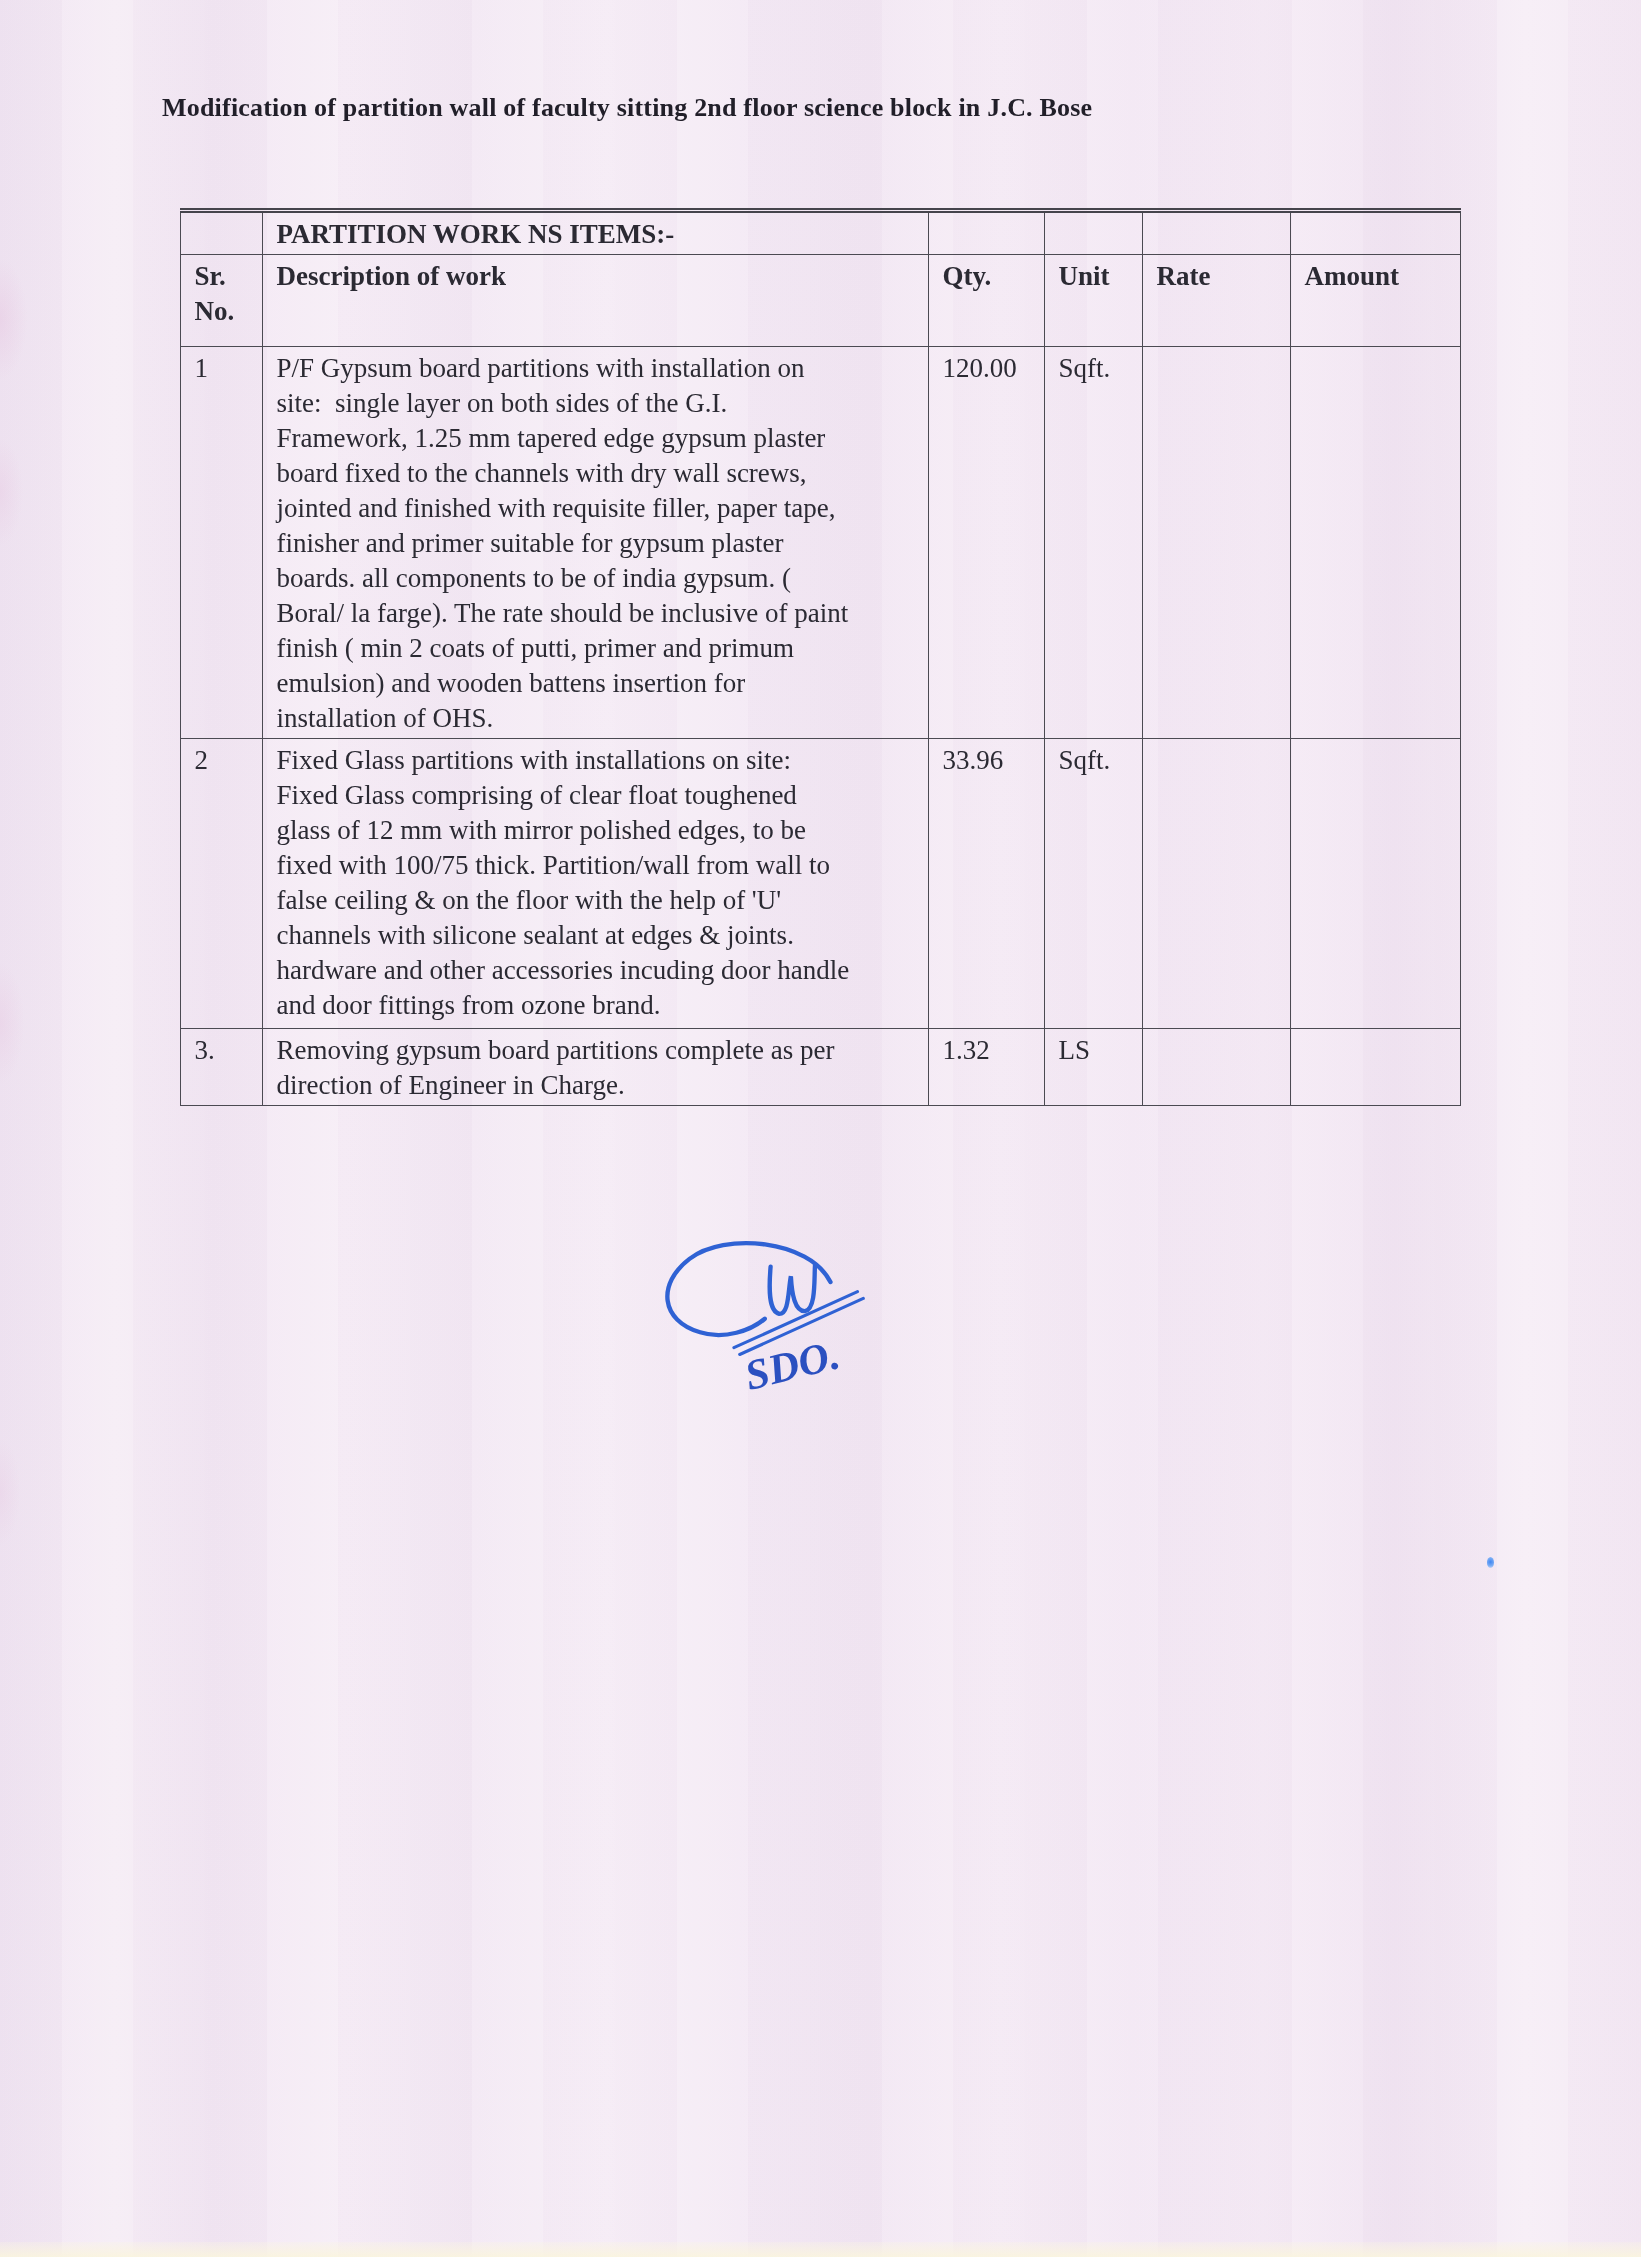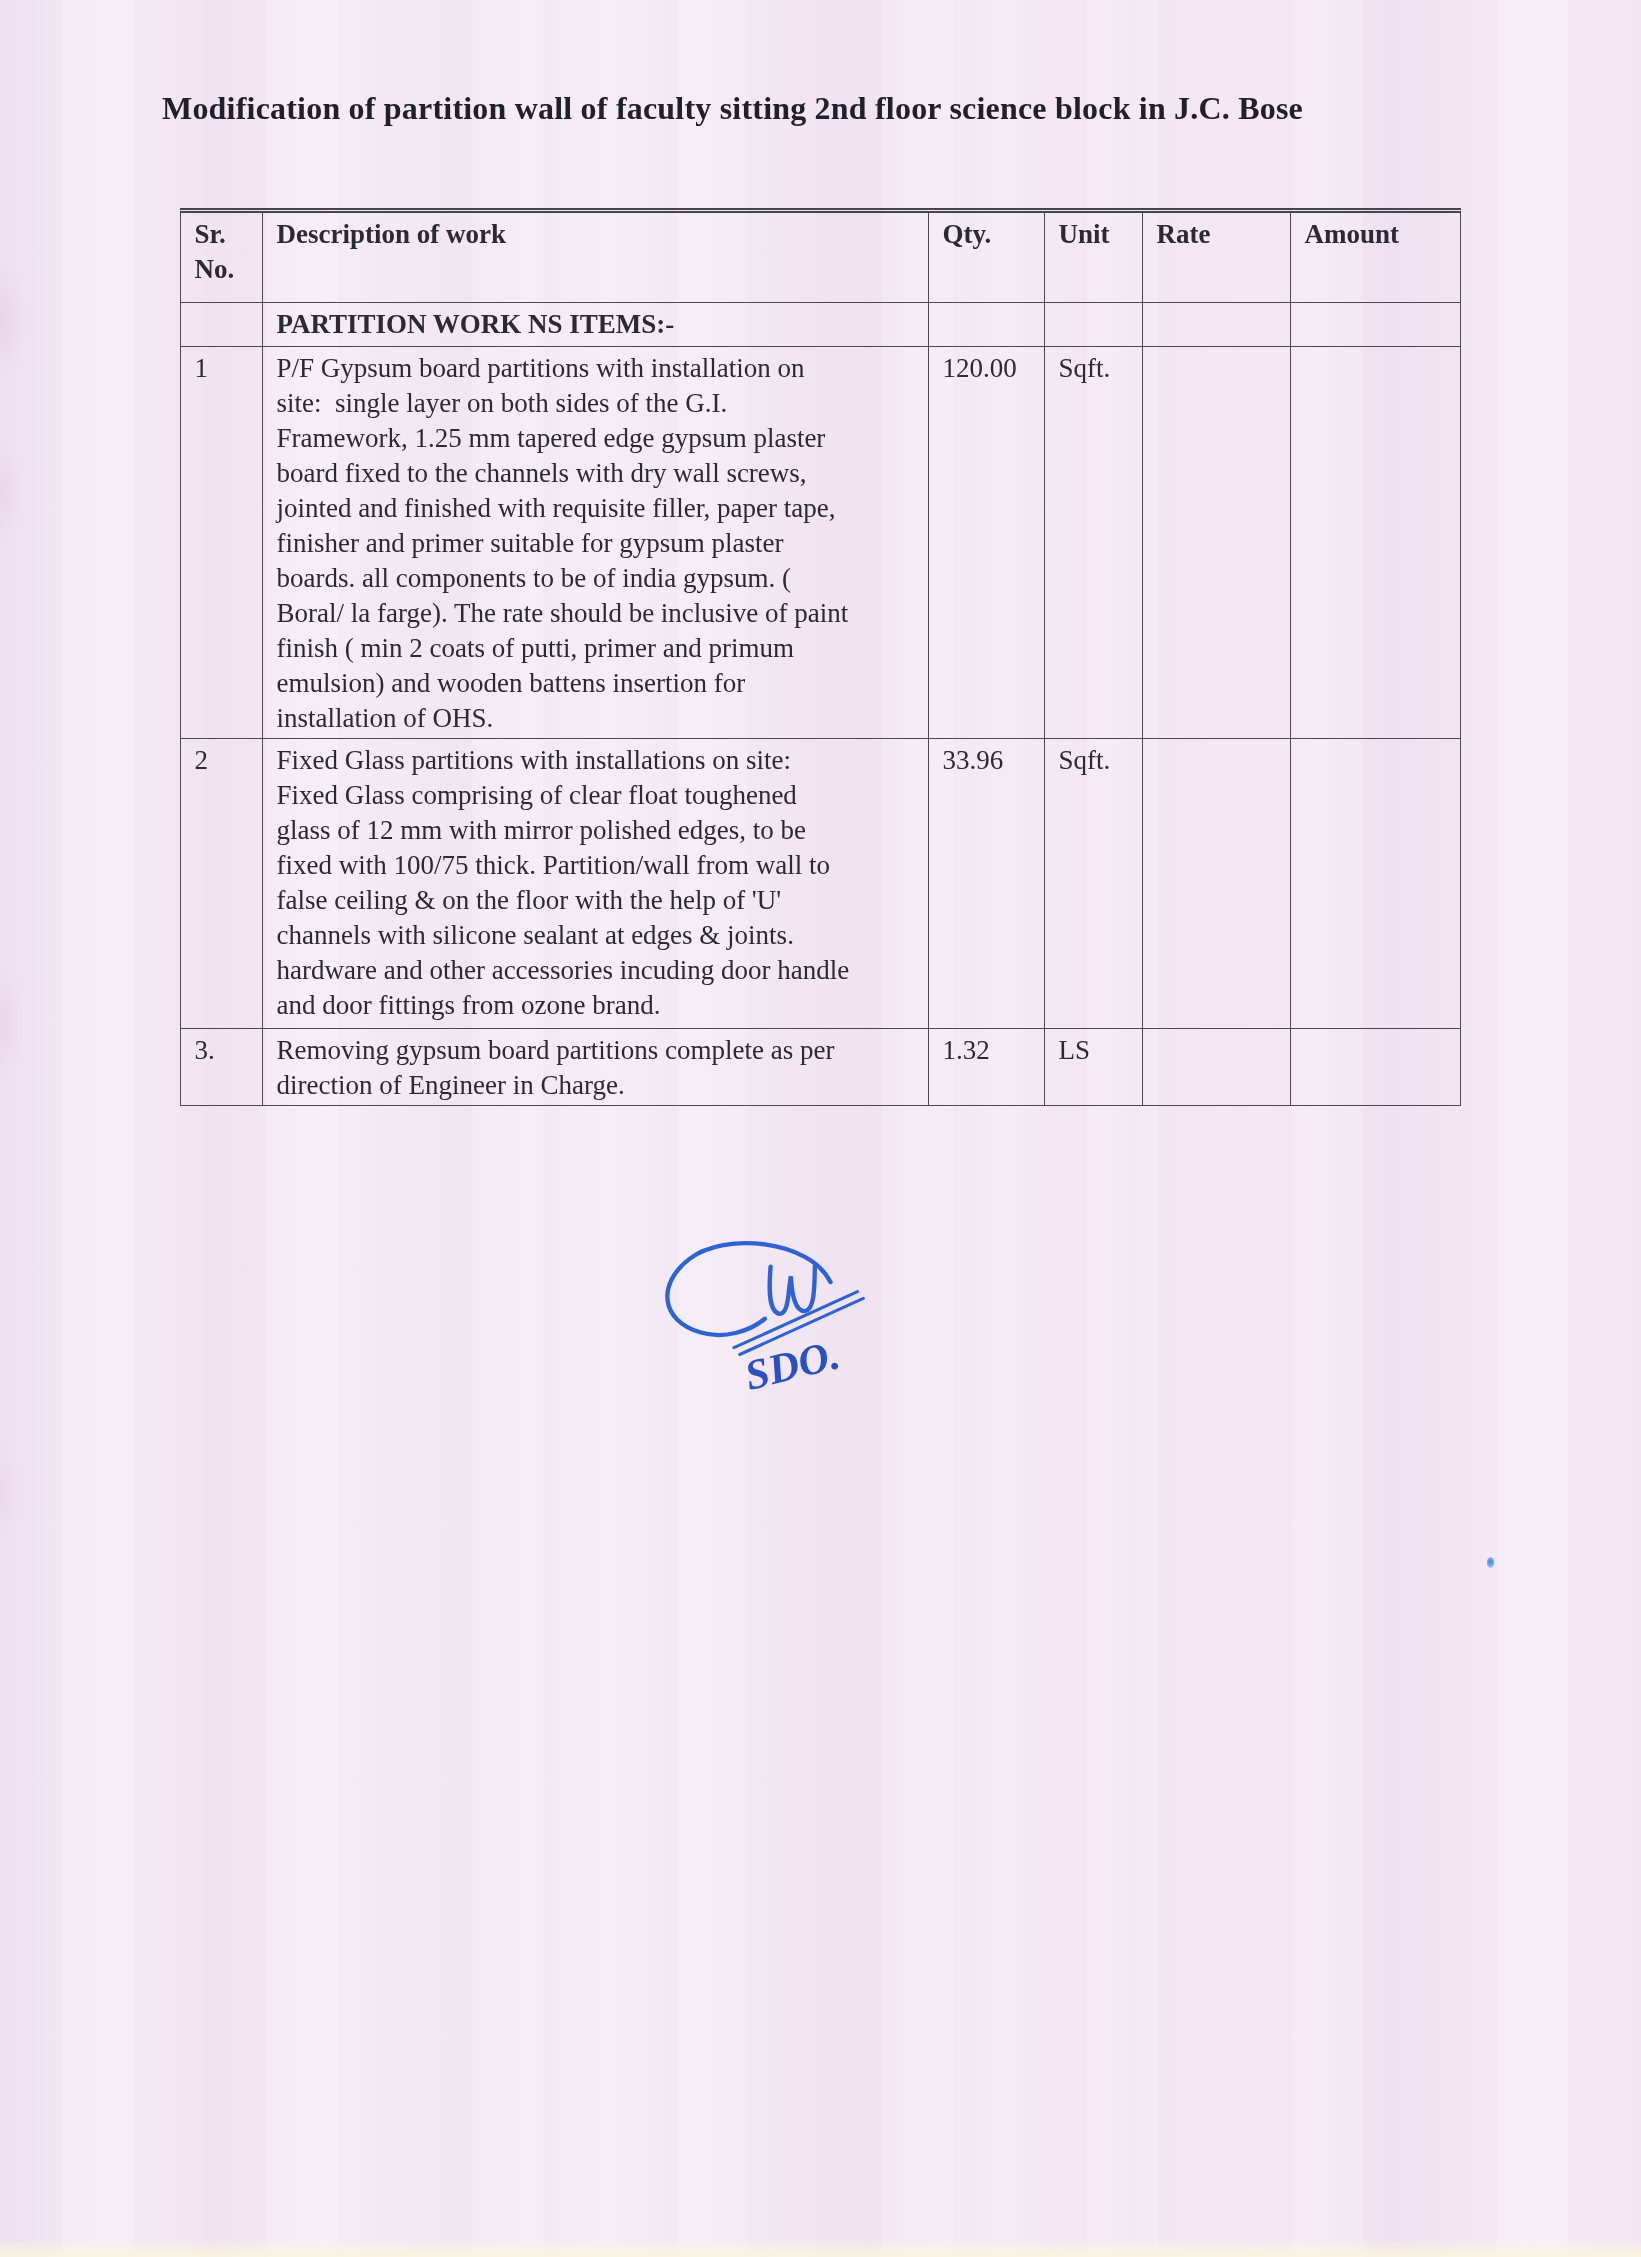--- a/index.html
+++ b/index.html
@@ -33,21 +33,21 @@
 
   .bottom-strip {
     position: absolute; left: 0; bottom: 0; width: 100%; height: 15.4px;
     background: linear-gradient(180deg, rgba(250,246,228,0.25), rgba(250,245,222,0.9));
     pointer-events: none;
   }
 
   .doc-title {
     position: absolute;
     left: 162px; top: 79px; width: 1313px;
-    font-size: 32px; font-weight: bold;
+    font-size: 26px; font-weight: bold;
     line-height: 58px;
     color: #211f29;
     letter-spacing: 0.2px;
   }
 
   table.boq {
     position: absolute;
     left: 180px; top: 208px;
     width: 1280px;
     border-collapse: collapse;
@@ -95,38 +95,38 @@
 <table class="boq">
   <colgroup>
     <col style="width:82px">
     <col style="width:666px">
     <col style="width:116px">
     <col style="width:98px">
     <col style="width:148px">
     <col style="width:170px">
   </colgroup>
   <tbody>
+    <tr style="height:44px">
+      <td class="c-sr"></td>
+      <td class="c-desc section-cell">PARTITION WORK NS ITEMS:-</td>
+      <td class="c-qty"></td>
+      <td class="c-unit"></td>
+      <td></td>
+      <td></td>
+    </tr>
     <tr style="height:92px">
       <td class="c-sr hdr">
         <div>Sr.</div>
         <div>No.</div>
       </td>
       <td class="c-desc hdr">Description of work</td>
       <td class="c-qty hdr">Qty.</td>
       <td class="c-unit hdr">Unit</td>
       <td class="hdr">Rate</td>
       <td class="hdr">Amount</td>
-    </tr>
-    <tr style="height:44px">
-      <td class="c-sr"></td>
-      <td class="c-desc section-cell">PARTITION WORK NS ITEMS:-</td>
-      <td class="c-qty"></td>
-      <td class="c-unit"></td>
-      <td></td>
-      <td></td>
     </tr>
     <tr style="height:388px">
       <td class="c-sr">1</td>
       <td class="c-desc">P/F Gypsum board partitions with installation on
 site:  single layer on both sides of the G.I.
 Framework, 1.25 mm tapered edge gypsum plaster
 board fixed to the channels with dry wall screws,
 jointed and finished with requisite filler, paper tape,
 finisher and primer suitable for gypsum plaster
 boards. all components to be of india gypsum. (

